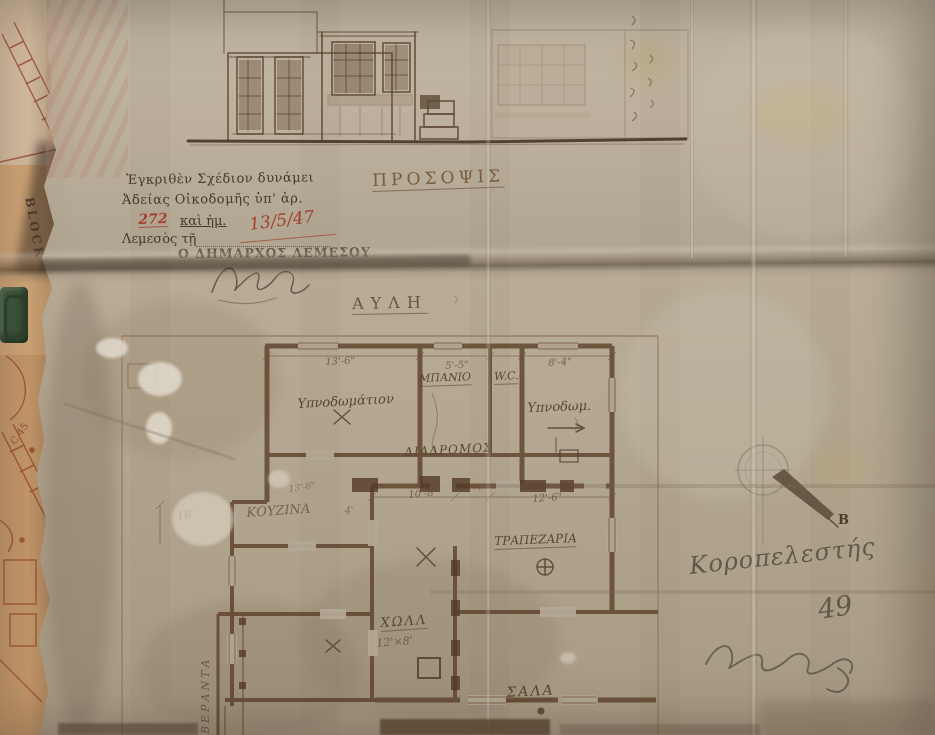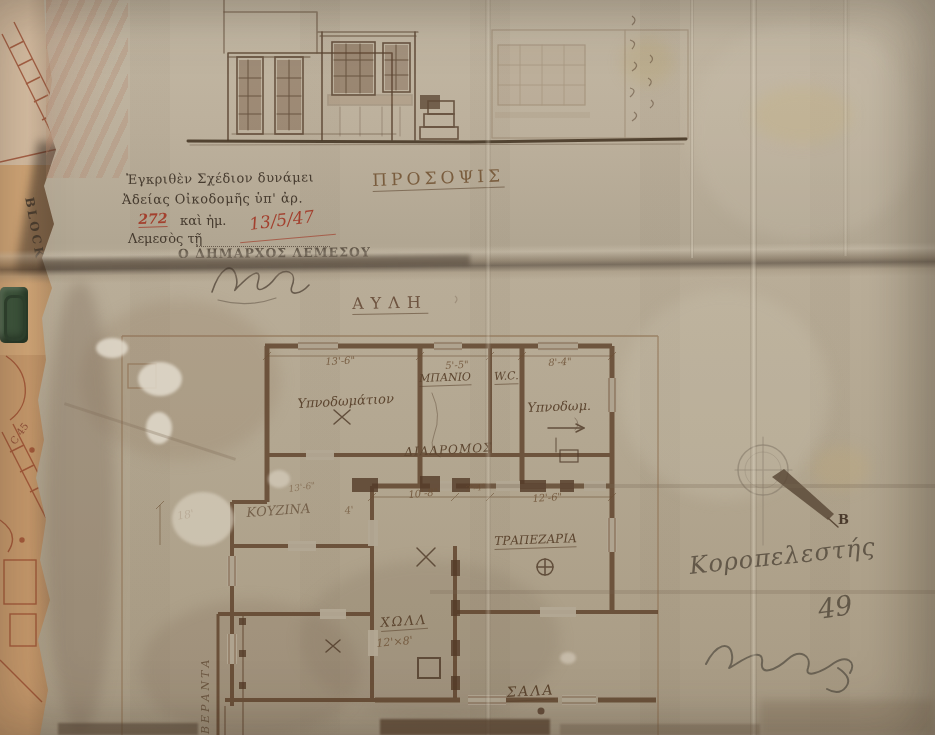--- a/index.html
+++ b/index.html
@@ -273,25 +273,25 @@
     <g stroke="#575044" stroke-width="2" fill="none" opacity=".75" stroke-linecap="round">
       <path d="M706,664 C716,644 730,640 732,655 C734,668 722,672 736,664 C750,655 764,649 762,663 C760,676 776,670 788,659 C800,649 812,655 808,668 C804,679 822,672 834,663 C846,655 857,661 850,673"></path>
       <path d="M838,668 q15,10 8,19 q-7,9 -19,2"></path>
     </g>
   </svg>
 
   <span class="print" style="left:126px;top:172px;font-size:13px;letter-spacing:.5px;transform:rotate(-.8deg);">Ἐγκριθὲν Σχέδιον δυνάμει</span>
   <span class="print" style="left:122px;top:192px;font-size:13px;letter-spacing:.5px;transform:rotate(-.5deg);">Ἀδείας Οἰκοδομῆς ὑπ' ἀρ.</span>
   <span class="print red" style="left:138px;top:211px;font-size:14px;font-style:italic;font-weight:bold;
                border-bottom:1.5px solid rgba(163,64,46,.8);transform:rotate(-2deg);">272</span>
-  <span class="print" style="left:180px;top:213px;font-size:13px;">καὶ ἡμ.</span>
+  <span class="print" style="left:180px;top:213px;font-size:13px;text-decoration:underline;">καὶ ἡμ.</span>
   <span class="print red" style="left:248px;top:214px;font-size:17px;font-style:italic;transform:rotate(-7deg);">13/5/47</span>
   <div class="abs" style="left:240px;top:238px;width:96px;height:0;border-bottom:1.6px solid rgba(163,64,46,.7);
               transform:rotate(-5deg);z-index:30;"></div>
-  <span class="print" style="left:128px;top:231px;font-size:13px;">Λεμεσὸς τῇ</span>
+  <span class="print" style="left:122px;top:231px;font-size:13px;">Λεμεσὸς τῇ</span>
   <div class="abs" style="left:196px;top:246px;width:134px;height:0;border-bottom:1px dotted rgba(74,60,48,.7);z-index:30;"></div>
   <span class="print" style="left:178px;top:246px;font-size:12.5px;letter-spacing:1px;font-weight:bold;opacity:.85;
                transform:rotate(-.5deg);">Ο ΔΗΜΑΡΧΟΣ ΛΕΜΕΣΟΥ</span>
 
   <span class="lbl u" style="left:372px;top:170px;font-size:17px;letter-spacing:4px;transform:rotate(-2deg);
                color:#7a5d3e;font-style:normal;">ΠΡΟΣΟΨΙΣ</span>
   <span class="lbl u" style="left:352px;top:294px;font-size:16px;letter-spacing:7px;transform:rotate(-1deg);
                color:#6e5440;font-style:normal;">ΑΥΛΗ</span>
 
   <span class="lbl" style="left:297px;top:396px;font-size:13px;transform:rotate(-3deg);">Υπνοδωμάτιον</span>

